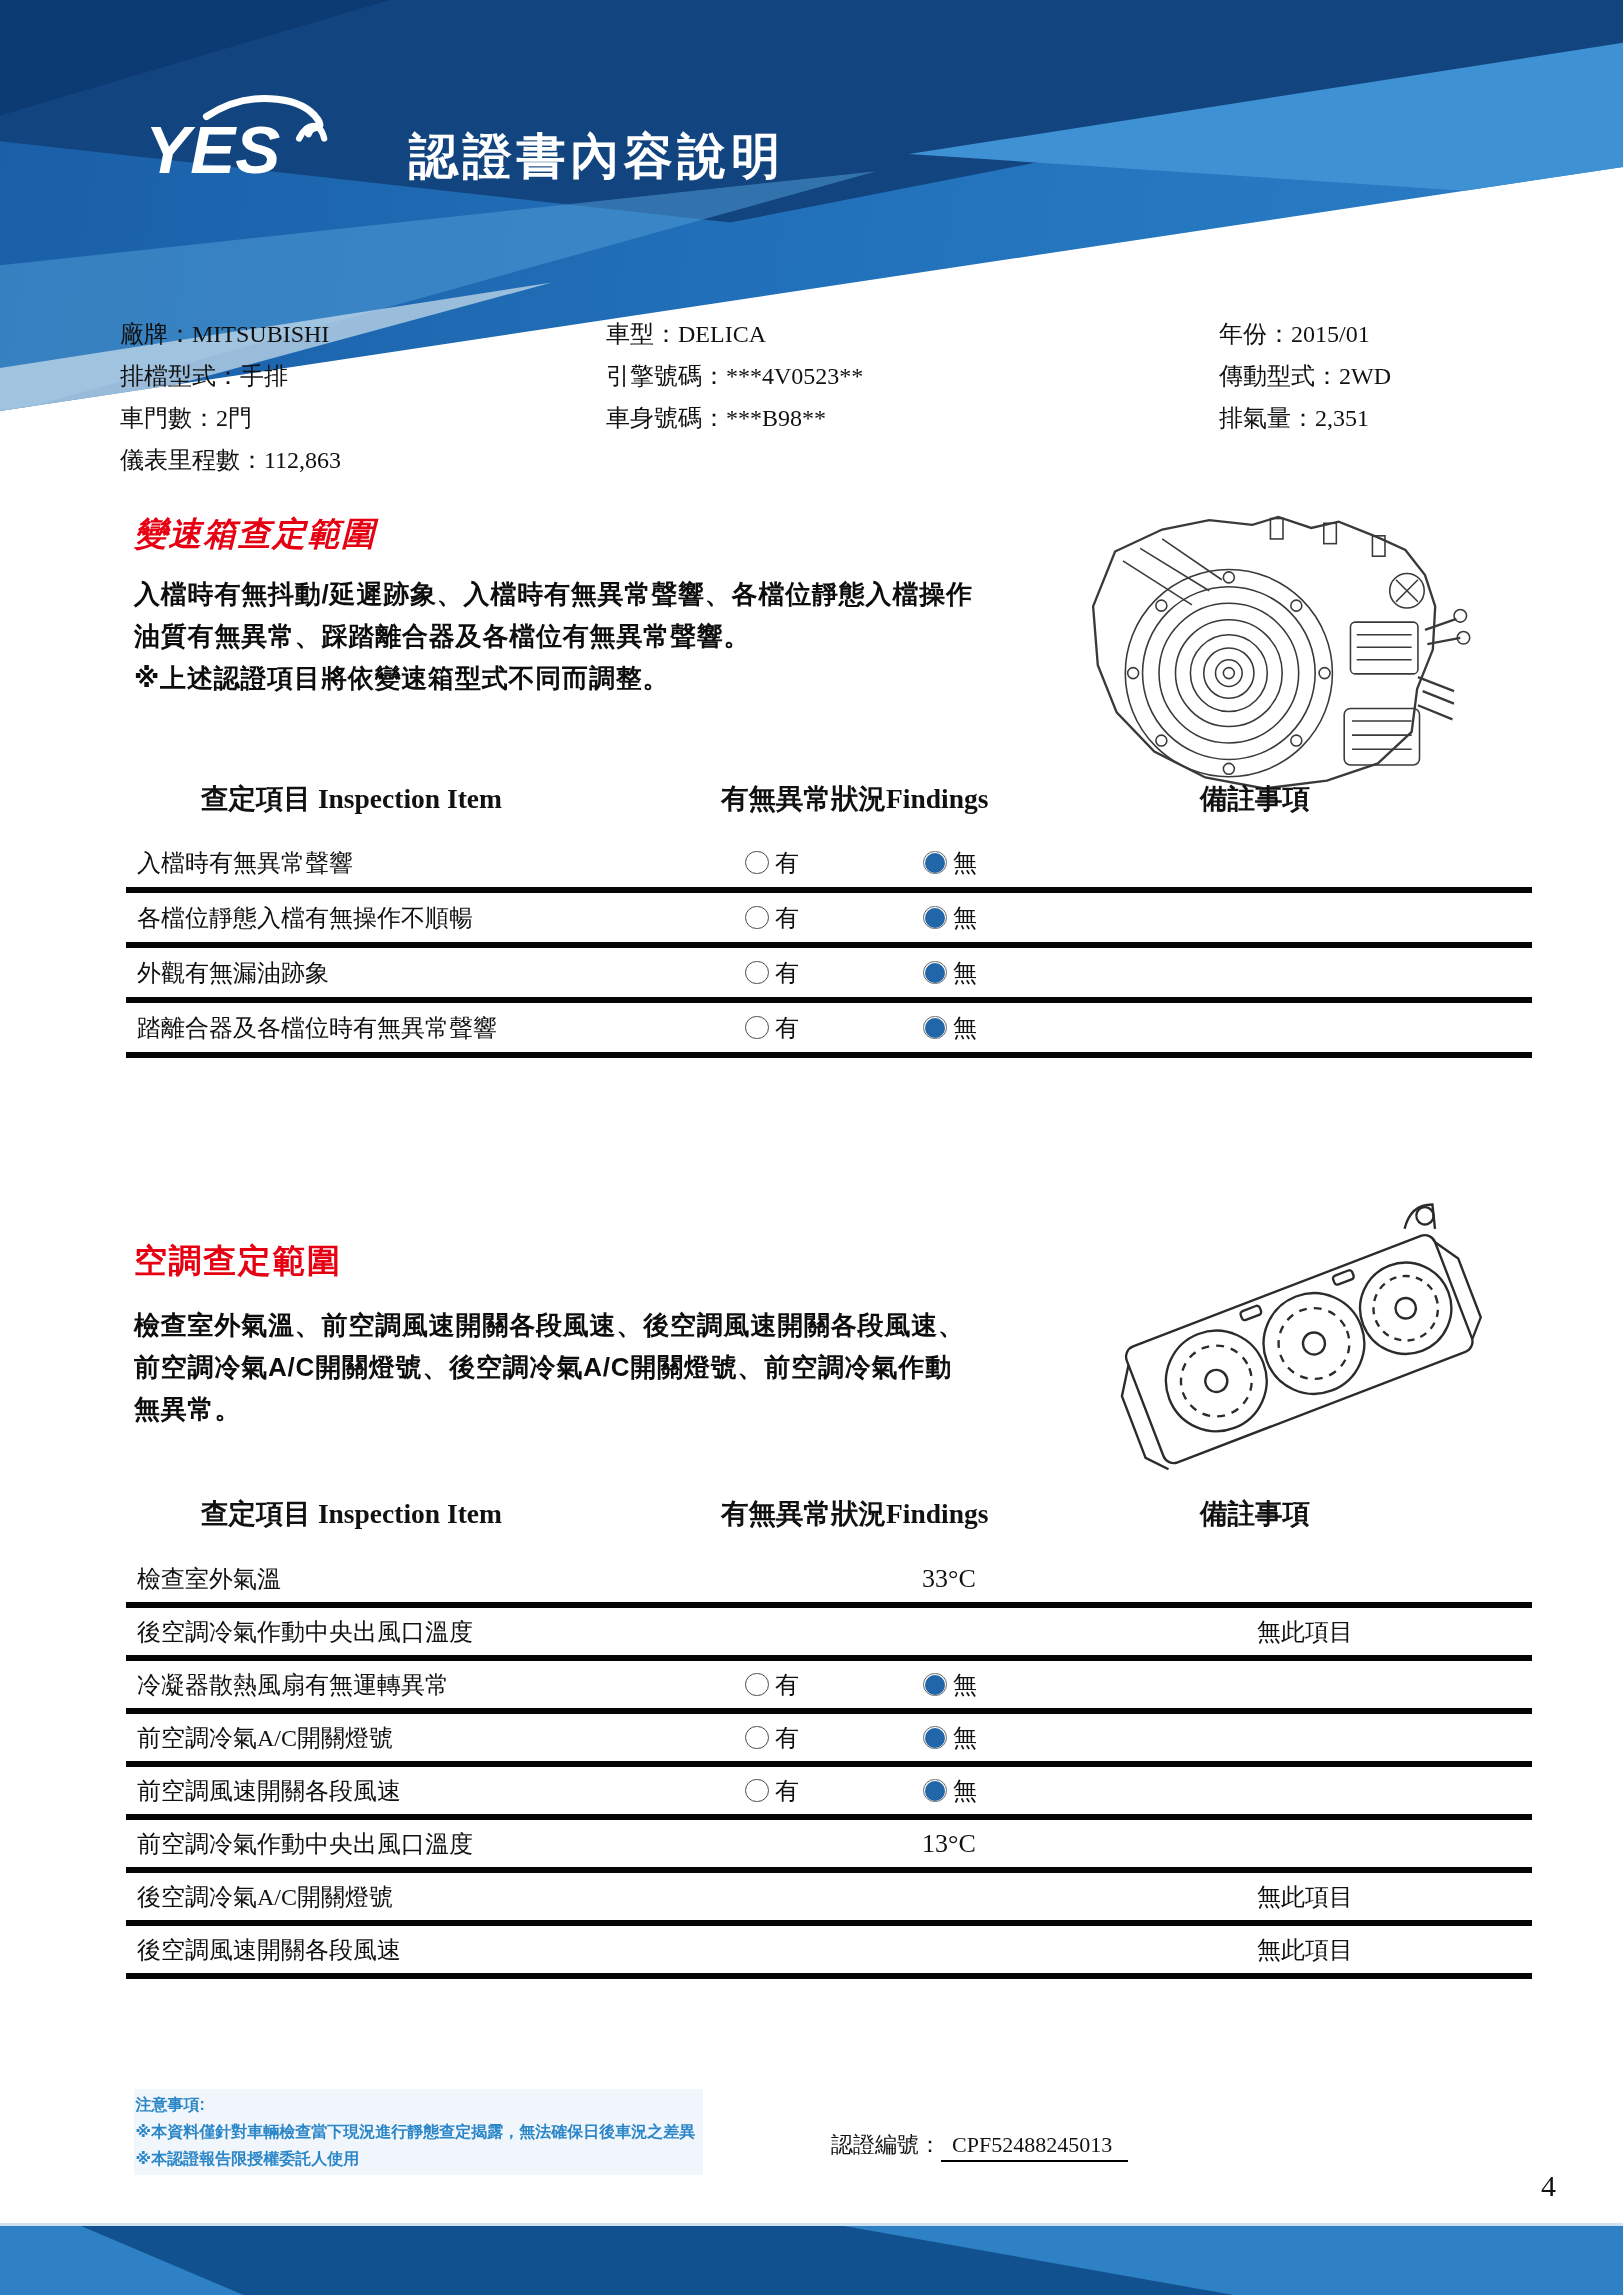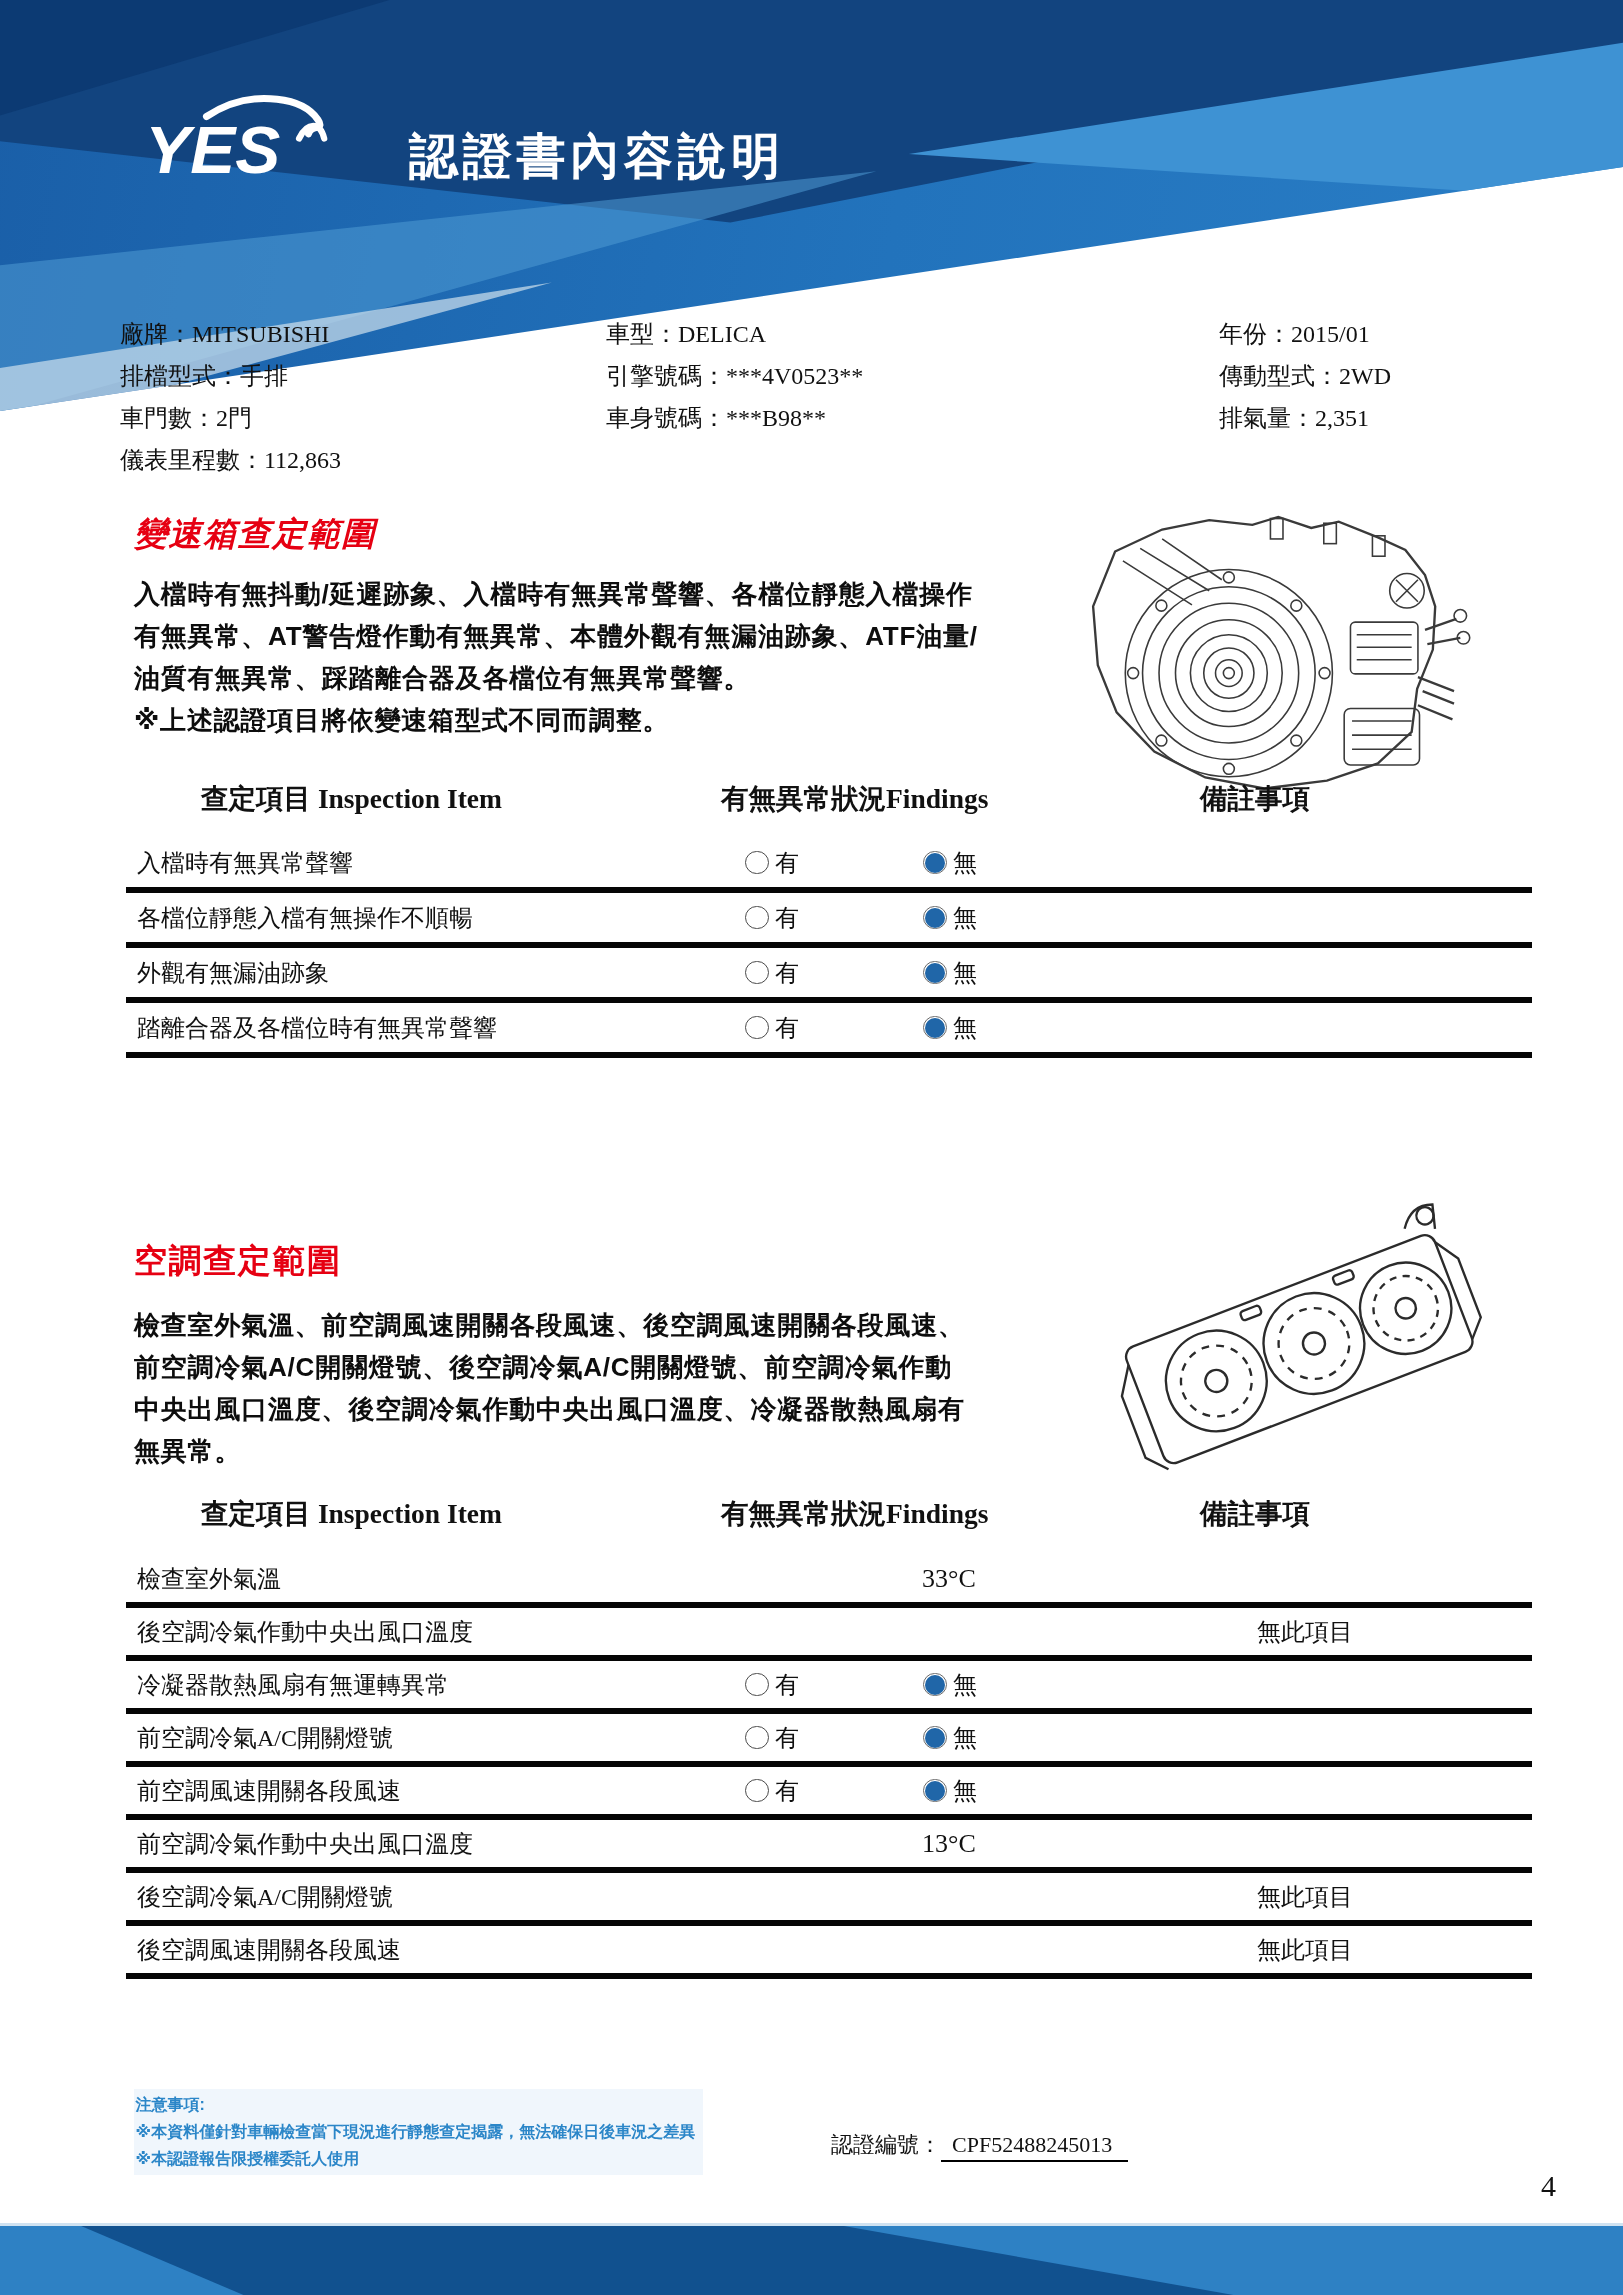--- a/index.html
+++ b/index.html
@@ -119,21 +119,20 @@
         <div class="vline">年份：2015/01</div>
         <div class="vline">傳動型式：2WD</div>
         <div class="vline">排氣量：2,351</div>
       </div>
   </div>
 
   <div id="section-0">
     <div class="sec-title">變速箱查定範圍</div>
     <div class="sec-desc">
         <div class="desc-line">入檔時有無抖動/延遲跡象、入檔時有無異常聲響、各檔位靜態入檔操作</div>
-        <div class="desc-line">有無異常、AT警告燈作動有無異常、本體外觀有無漏油跡象、ATF油量/</div>
         <div class="desc-line">油質有無異常、踩踏離合器及各檔位有無異常聲響。</div>
         <div class="desc-line">※上述認證項目將依變速箱型式不同而調整。</div>
       </div>
     <div class="illus illus-transmission">
       <svg width="408" height="283" viewBox="0 0 520 360" fill="none" stroke="#3a3a3a" stroke-width="2">
         <path d="M60,50 L120,22 L180,10 L235,16 L268,6 L310,20 L345,12 L395,32 L430,48 L455,80 L468,120 L465,175 L445,225 L438,280 L395,320 L330,342 L250,352 L175,338 L110,305 L62,255 L38,195 L32,120 Z" stroke-width="3"></path>
         <circle cx="205" cy="205" r="132"></circle>
           <circle cx="205" cy="205" r="110"></circle>
         <circle cx="205" cy="205" r="89"></circle>
           <circle cx="205" cy="205" r="68"></circle>
@@ -218,21 +217,20 @@
           </div>
         </div>
     </div>
   </div>
 
   <div id="section-1">
     <div class="sec-title">空調查定範圍</div>
     <div class="sec-desc">
         <div class="desc-line">檢查室外氣溫、前空調風速開關各段風速、後空調風速開關各段風速、</div>
         <div class="desc-line">前空調冷氣A/C開關燈號、後空調冷氣A/C開關燈號、前空調冷氣作動</div>
-        <div class="desc-line">中央出風口溫度、後空調冷氣作動中央出風口溫度、冷凝器散熱風扇有</div>
         <div class="desc-line">無異常。</div>
       </div>
     <div class="illus illus-ac">
       <svg width="401" height="291" viewBox="0 0 510 370" fill="none" stroke="#2b2b2b" stroke-width="3">
         <g transform="rotate(-21 255 185)">
           <rect x="48" y="108" width="420" height="158" rx="14"></rect>
           <path d="M48,128 l-22,34 v84 l22,24"></path>
           <path d="M468,122 l20,30 v80 l-20,22"></path>
           <circle cx="145" cy="187" r="64"></circle>
           <circle cx="145" cy="187" r="45" stroke-dasharray="10 9"></circle>

